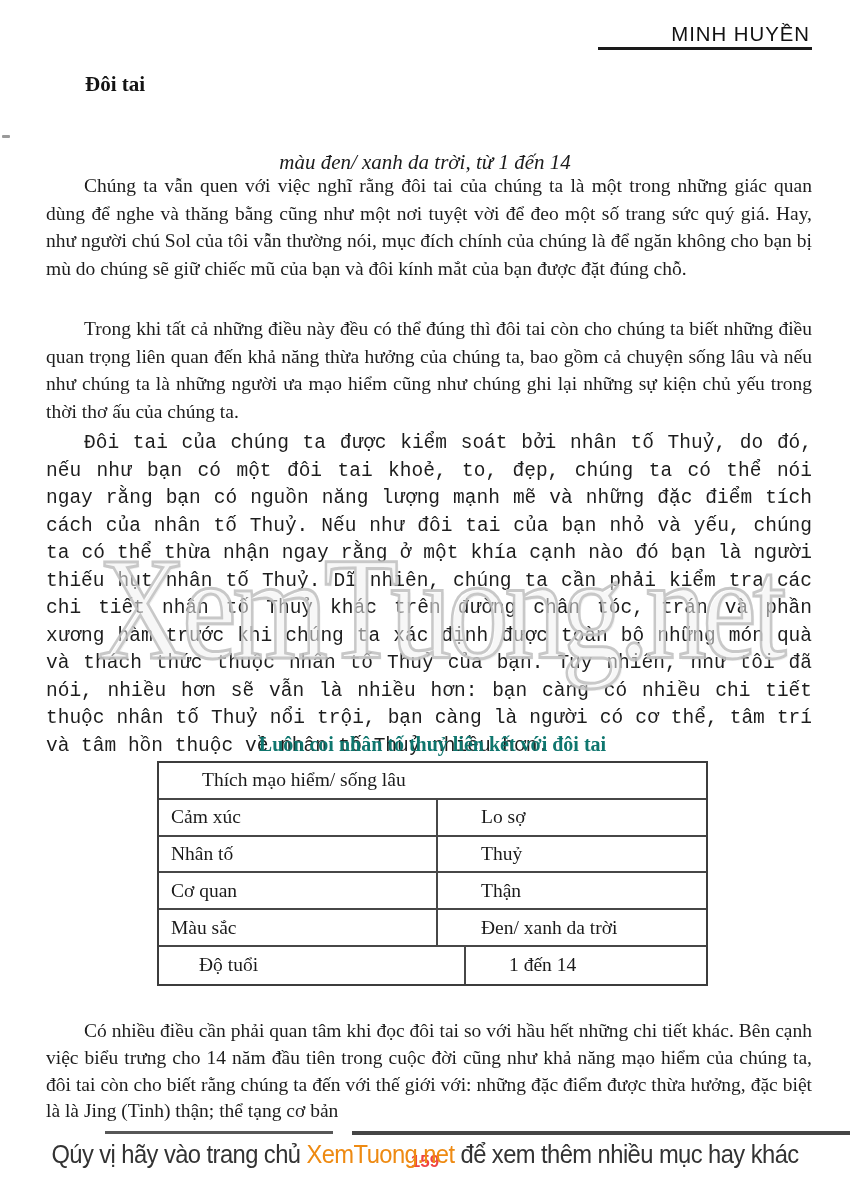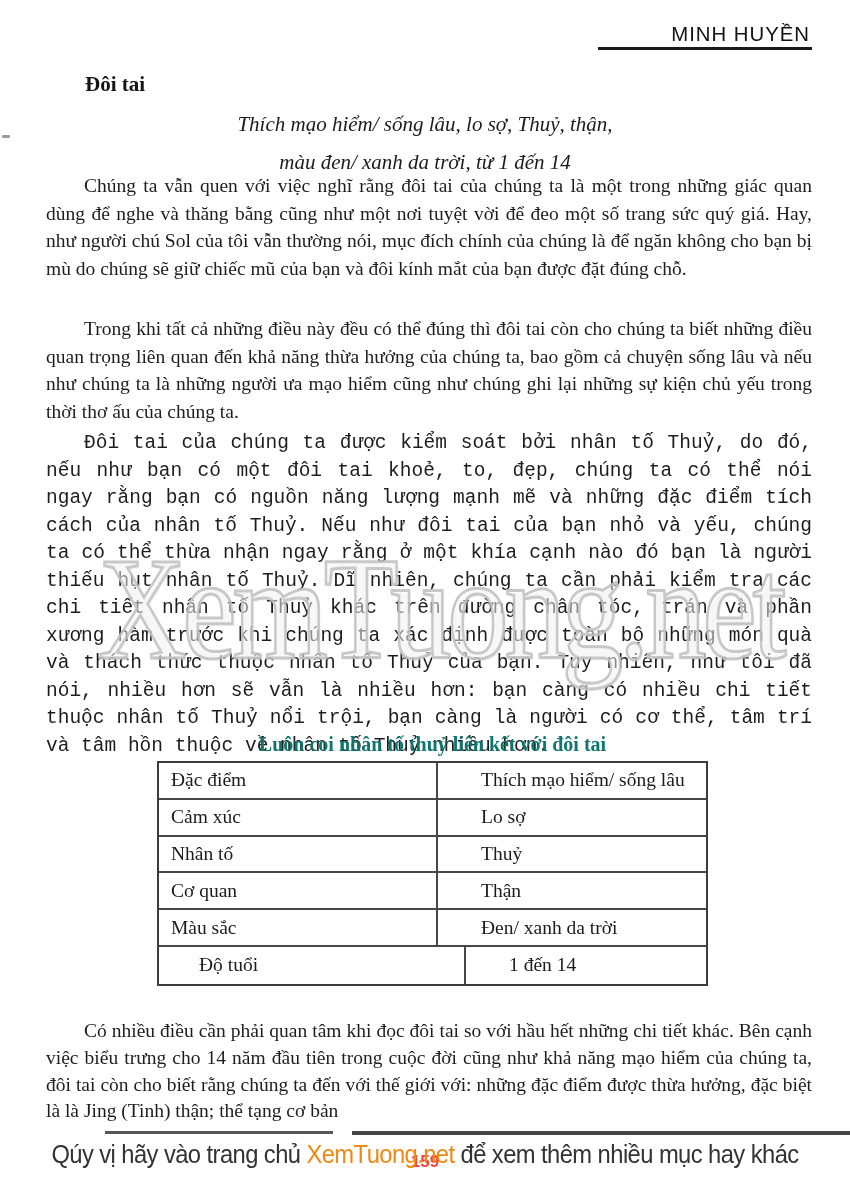--- a/index.html
+++ b/index.html
@@ -113,34 +113,32 @@
 
 <div id="page">
 
   <div class="header-author">MINH HUYỀN</div>
   <div class="header-rule"></div>
 
   <div class="stray-mark"></div>
 
   <h1 class="article-title">Đôi tai</h1>
 
-  <div class="subtitle line1">Thích mạo hiểm/ sống lâu, lo sợ, Thuỷ, thận,</div>
   <div class="subtitle line2">màu đen/ xanh da trời, từ 1 đến 14</div>
 
   <p class="para p1">Chúng ta vẫn quen với việc nghĩ rằng đôi tai của chúng ta là một trong những giác quan dùng để nghe và thăng bằng cũng như một nơi tuyệt vời để đeo một số trang sức quý giá. Hay, như người chú Sol của tôi vẫn thường nói, mục đích chính của chúng là để ngăn không cho bạn bị mù do chúng sẽ giữ chiếc mũ của bạn và đôi kính mắt của bạn được đặt đúng chỗ.</p>
   <p class="para p2">Trong khi tất cả những điều này đều có thể đúng thì đôi tai còn cho chúng ta biết những điều quan trọng liên quan đến khả năng thừa hưởng của chúng ta, bao gồm cả chuyện sống lâu và nếu như chúng ta là những người ưa mạo hiểm cũng như chúng ghi lại những sự kiện chủ yếu trong thời thơ ấu của chúng ta.</p>
   <p class="para p3">Đôi tai của chúng ta được kiểm soát bởi nhân tố Thuỷ, do đó, nếu như bạn có một đôi tai khoẻ, to, đẹp, chúng ta có thể nói ngay rằng bạn có nguồn năng lượng mạnh mẽ và những đặc điểm tích cách của nhân tố Thuỷ. Nếu như đôi tai của bạn nhỏ và yếu, chúng ta có thể thừa nhận ngay rằng ở một khía cạnh nào đó bạn là người thiếu hụt nhân tố Thuỷ. Dĩ nhiên, chúng ta cần phải kiểm tra các chi tiết nhân tố Thuỷ khác trên đường chân tóc, trán và phần xương hàm trước khi chúng ta xác định được toàn bộ những món quà và thách thức thuộc nhân tố Thuỷ của bạn. Tuy nhiên, như tôi đã nói, nhiều hơn sẽ vẫn là nhiều hơn: bạn càng có nhiều chi tiết thuộc nhân tố Thuỷ nổi trội, bạn càng là người có cơ thể, tâm trí và tâm hồn thuộc về nhân tố Thuỷ nhiều hơn.</p>
 
   <div class="watermark">XemTuong.net</div>
 
   <div class="table-title">Luôn coi nhân tố thuỷ liên kết với đôi tai</div>
 
   <div class="traits-table">
     <div class="t-row">
-      <div class="t-cell label">Đặc điểm</div>
       <div class="t-cell value">Thích mạo hiểm/ sống lâu</div>
     </div>
     <div class="t-row">
       <div class="t-cell label">Cảm xúc</div>
       <div class="t-cell value">Lo sợ</div>
     </div>
     <div class="t-row">
       <div class="t-cell label">Nhân tố</div>
       <div class="t-cell value">Thuỷ</div>
     </div>

